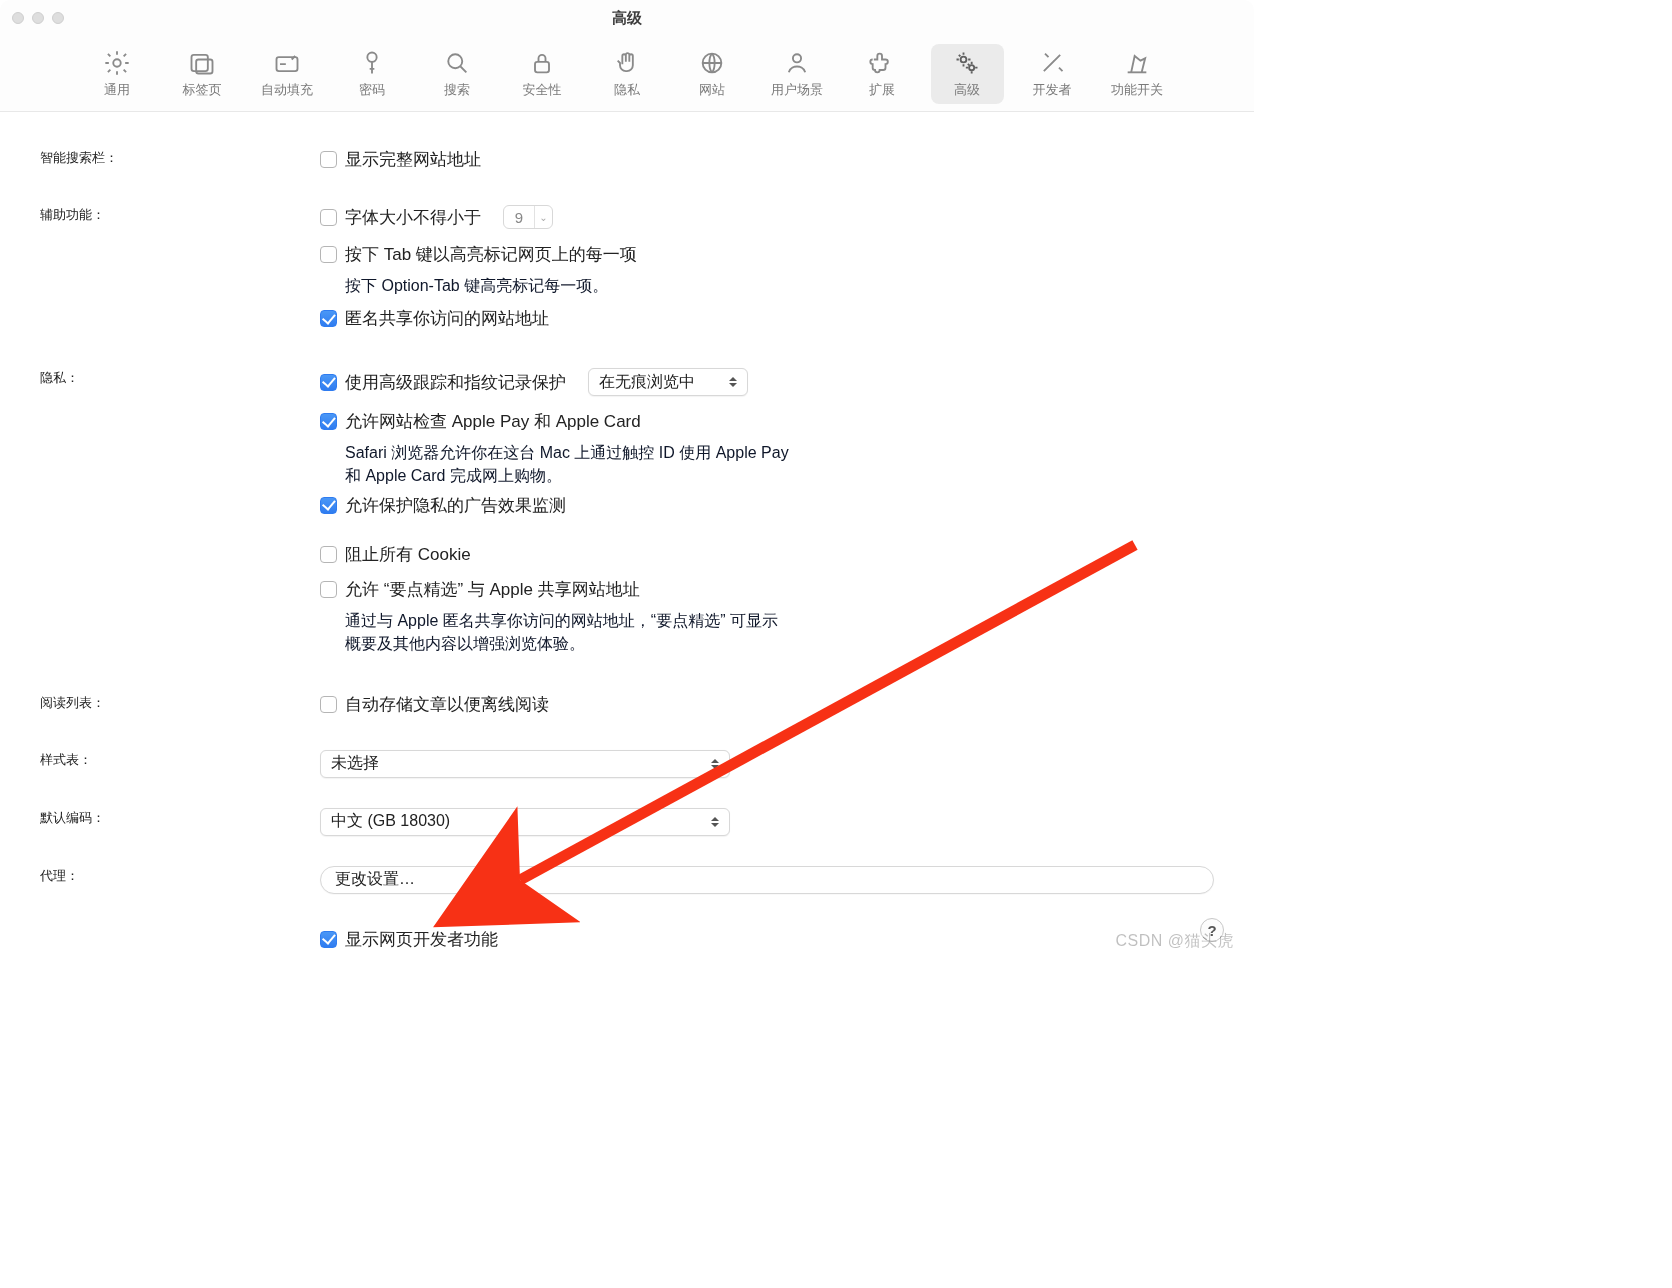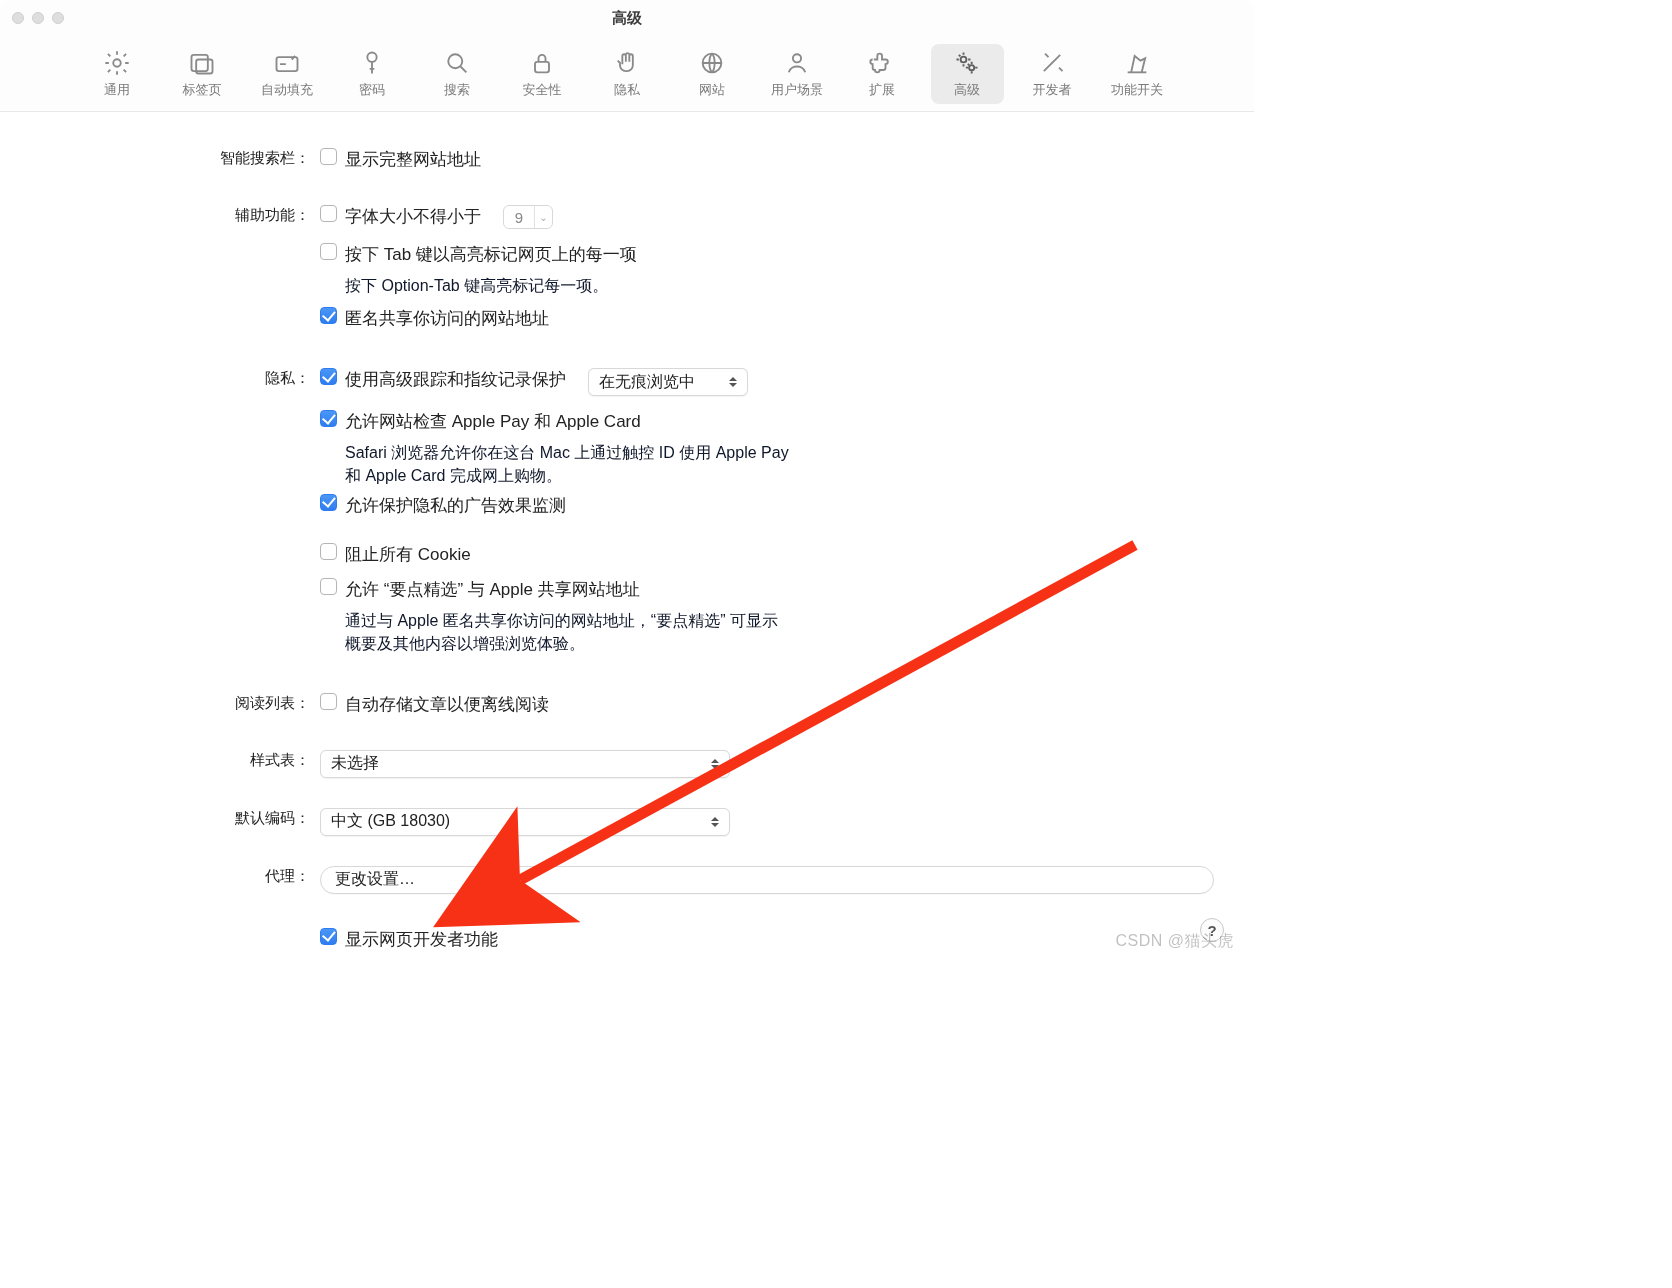--- a/index.html
+++ b/index.html
@@ -54,29 +54,29 @@
       padding: 36px 40px 20px 40px;
       position: relative;
     }
     .row {
       display: flex;
       align-items: flex-start;
       margin-bottom: 12px;
     }
     .row.tight { margin-bottom: 4px; }
     .row-label {
-      width: 280px; text-align: right;
+      width: 280px; text-align: left;
       padding-right: 10px;
-      font-size: 15px;
+      font-size: 13px;
       color: #222;
       padding-top: 1px;
       flex-shrink: 0;
     }
     .row-body { flex: 1; display: flex; flex-direction: column; gap: 6px; }
-    .line { display: flex; align-items: flex-start; gap: 8px; }
+    .line { display: flex; align-items: center; gap: 8px; }
     .chk {
       width: 17px; height: 17px; border: 1px solid #b5b5b5; border-radius: 4px;
       background: #fff; display: inline-flex; align-items: center; justify-content: center;
       flex-shrink: 0;
     }
     .chk.on {
       background: linear-gradient(#4a97f6, #2f7cf0);
       border-color: #2f7cf0;
     }
     .chk.on::after {

